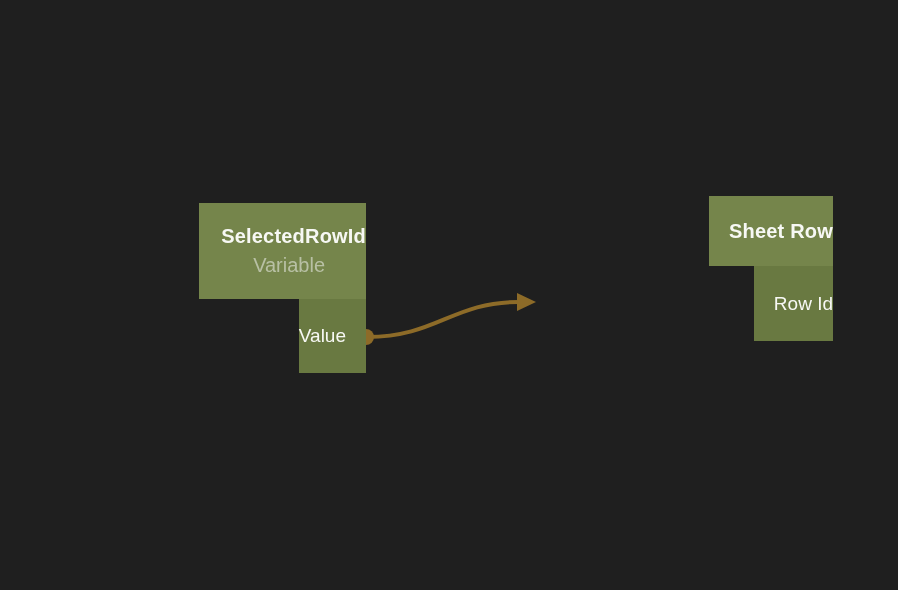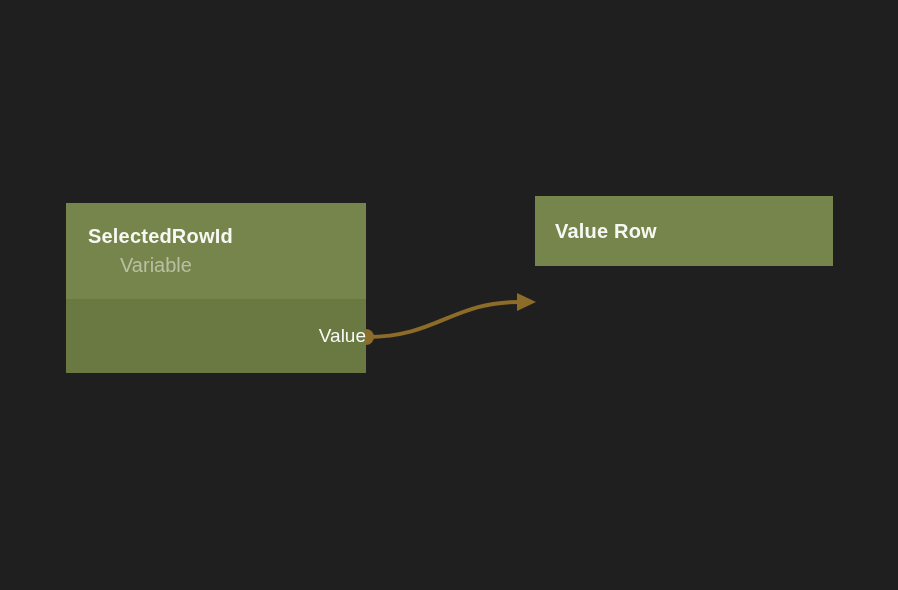--- a/index.html
+++ b/index.html
@@ -34,20 +34,21 @@
     stroke-width: 4;
     stroke-linecap: round;
     pointer-events: stroke;
   }
   .arrowhead { fill: var(--connector); }
   .port-dot { fill: var(--connector); pointer-events: all; }
   .node {
     position: absolute;
     display: flex;
     flex-direction: column;
+    align-items: flex-end;
   }
   .node-left { left: 66px; top: 203px; width: 300px; height: 170px; }
   .node-right { left: 535px; top: 196px; width: 298px; height: 145px; }
   .node-header {
     background: var(--header);
     display: flex;
     flex-direction: column;
     justify-content: center;
     padding-left: 22px;
   }
@@ -72,21 +73,21 @@
     flex: 1;
     display: flex;
     flex-direction: column;
     justify-content: center;
   }
   .port-row {
     display: flex;
     align-items: center;
     height: 100%;
   }
-  .port-row.out { justify-content: flex-end; }
+  .port-row.out { justify-content: flex-end; padding-right: 20px; }
   .port-row.in  { justify-content: flex-start; padding-left: 20px; }
   .port-label {
     color: var(--title);
     font-size: 19px;
     font-weight: 400;
   }
 </style>
 </head>
 <body>
 
@@ -105,17 +106,22 @@
     </div>
     <div class="node-body">
       <div class="port-row out">
         <span class="port-label">Value</span>
       </div>
     </div>
   </div>
 
   <div class="node node-right">
     <div class="node-header">
-      <div class="node-title">Value Row</div>
+      <div class="node-title">Sheet Row</div>
+    </div>
+    <div class="node-body">
+      <div class="port-row in">
+        <span class="port-label">Row Id</span>
+      </div>
     </div>
   </div>
 
 </div>
 
 </body></html>

